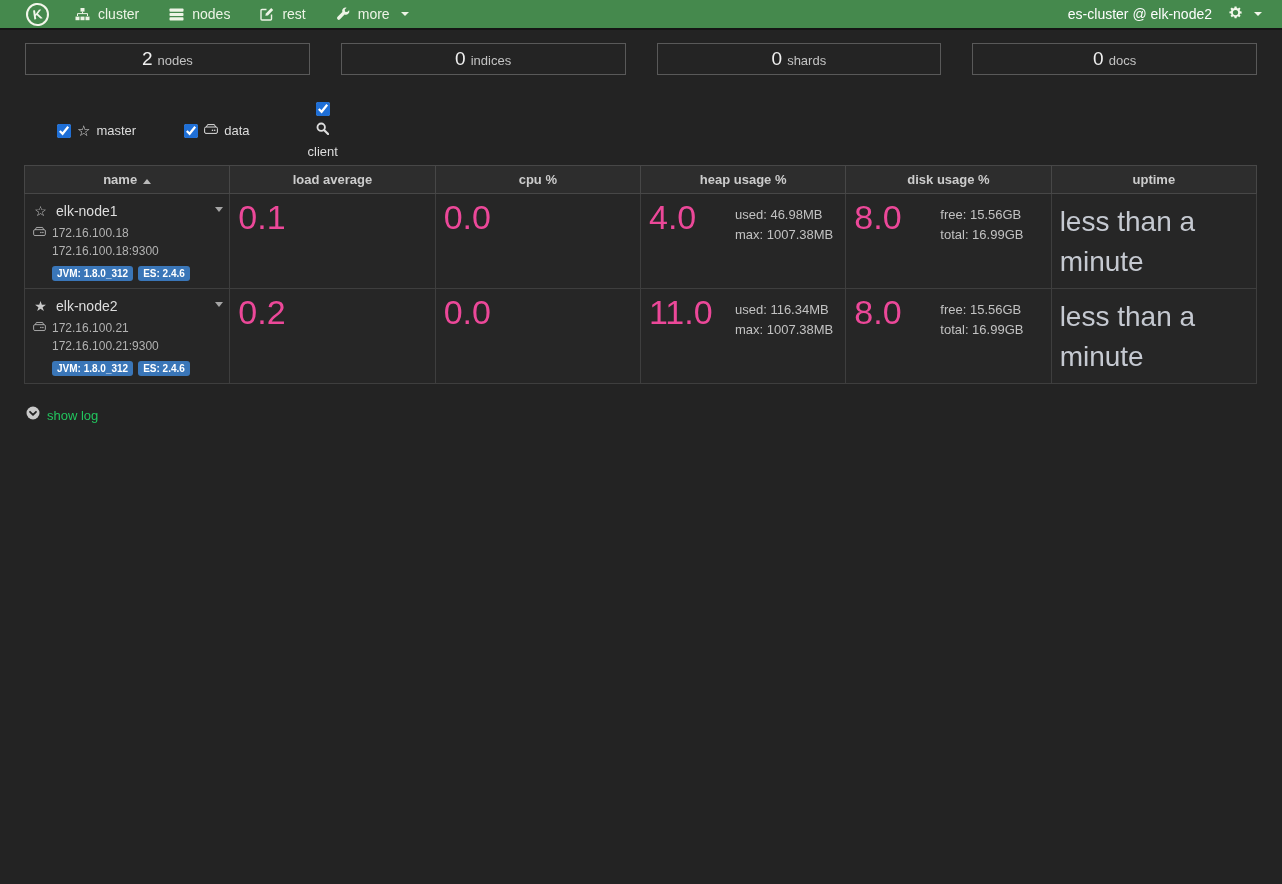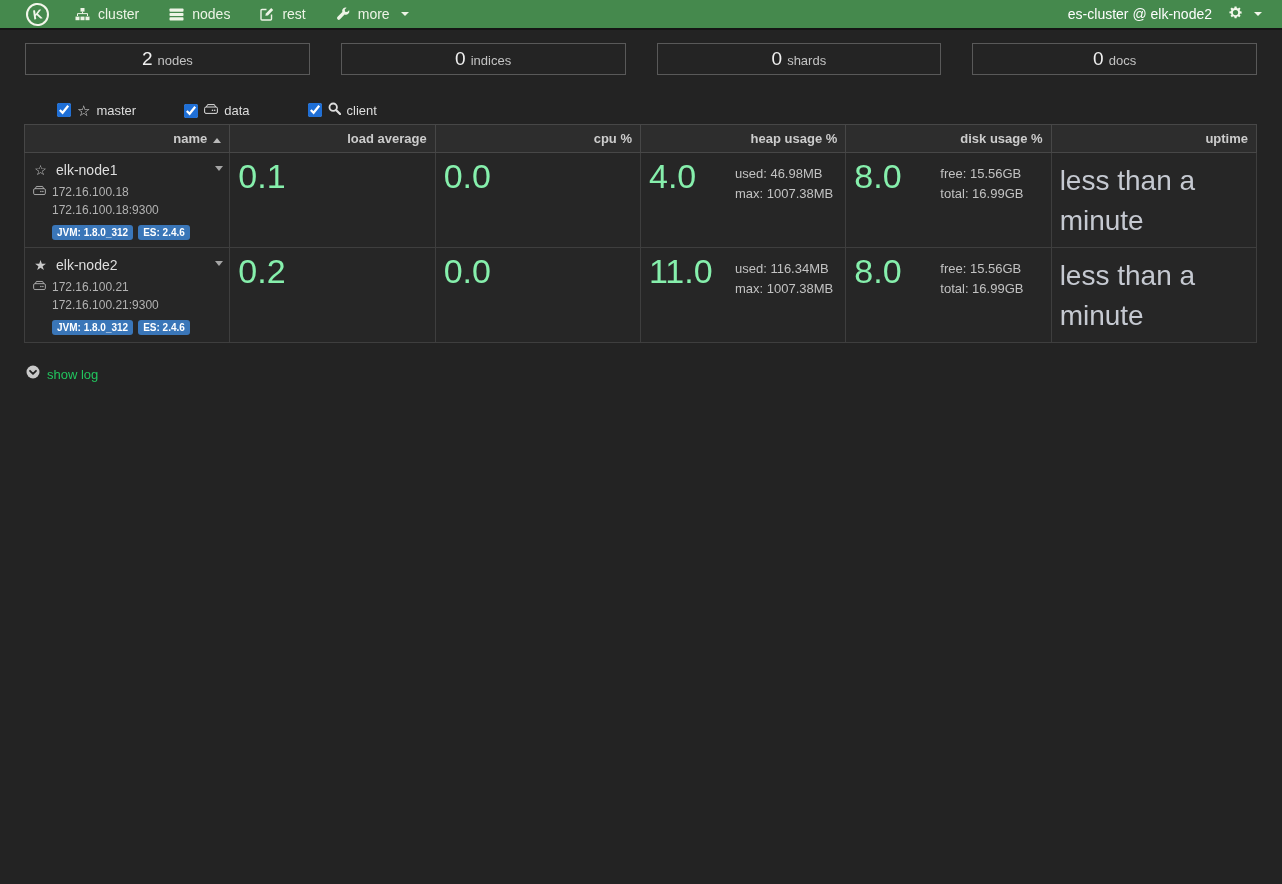--- a/index.html
+++ b/index.html
@@ -86,36 +86,36 @@
   }
   .filter-input::placeholder { color:#6e6e6e; }
   .cb-group {
     display:flex; align-items:center; gap:6px;
     color:#ddd; font-size:13px;
     cursor:pointer;
   }
   .cb-group input[type=checkbox] { width:14px; height:14px; accent-color:#1f6fd6; cursor:pointer; }
   .cb-master { margin-left:32px; }
   .cb-data   { margin-left:48px;align-items:flex-end; }
-  .cb-client { margin-left:58px; }
+  .cb-client { margin-left:58px;flex-direction:column; }
   .cb-star { font-size:15px; color:#ddd; line-height:1; }
 
   
   .nodes-table {
     width:1233px;
     margin:6px 0 0 24px;
     border-collapse:collapse;
     table-layout:fixed;
     border:1px solid #515151;
   }
   .nodes-table th {
     background:#2d2d2d;
     border:1px solid #474747;
     font-size:13px; font-weight:bold; color:#ccc;
-    text-align:right;
+    text-align:center;
     padding:6px 8px;
     height:28px;
   }
   .nodes-table td {
     border:1px solid #3e3e3e;
     background:#262626;
     height:91px;
     vertical-align:top;
     padding:6px 8px;
   }
@@ -148,21 +148,21 @@
   .badges { margin-left:19px; display:flex; gap:5px; }
   .badge {
     background:#3a76b8;
     color:#fff;
     font-size:10px; font-weight:bold;
     padding:2px 5px;
     border-radius:3px;
     white-space:nowrap;
   }
 
-  .big { font-size:34px; color:#86efac; line-height:1.05; }
+  .big { font-size:34px; color:#ec4899; line-height:1.05; }
   .metric { display:flex; }
   .metric .big { width:86px; flex-shrink:0; }
   .sub { font-size:13px; color:#c2c2c2; line-height:20px; padding-top:5px; }
   .uptime-text { font-size:28px; color:#c5c9d1; line-height:1.43; padding-top:2px; }
 
   
   .show-log {
     display:flex; align-items:flex-end; gap:7px;
     color:#22c55e; font-size:13px;
     margin:22px 0 0 26px;

